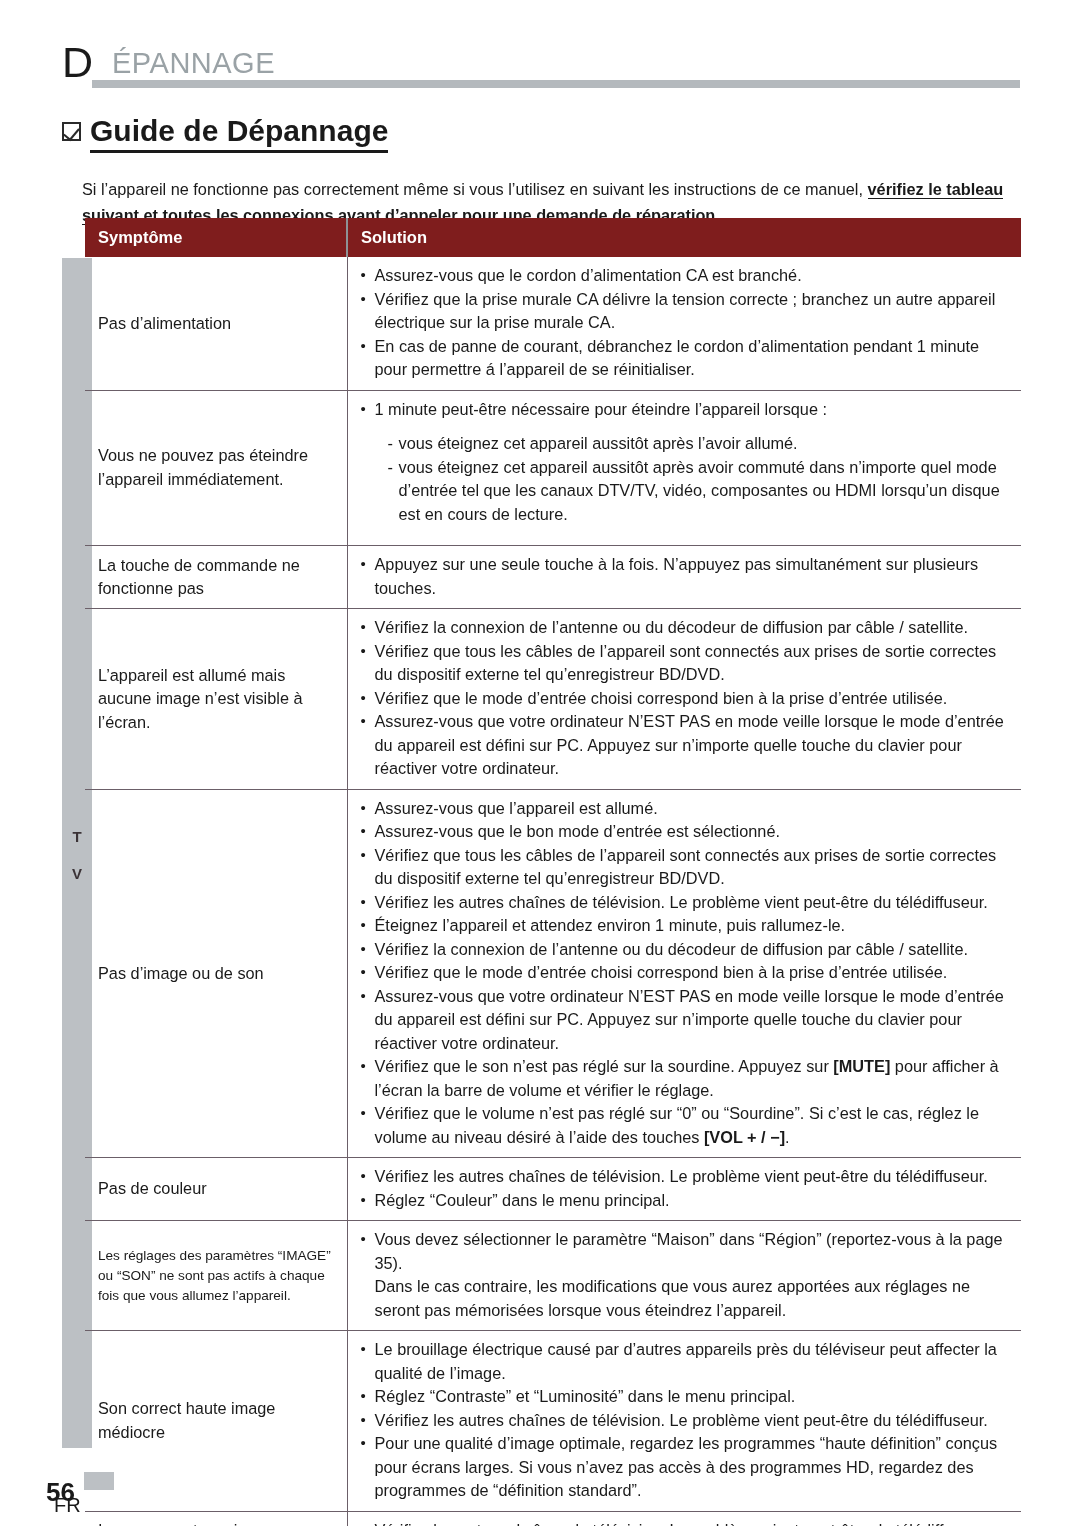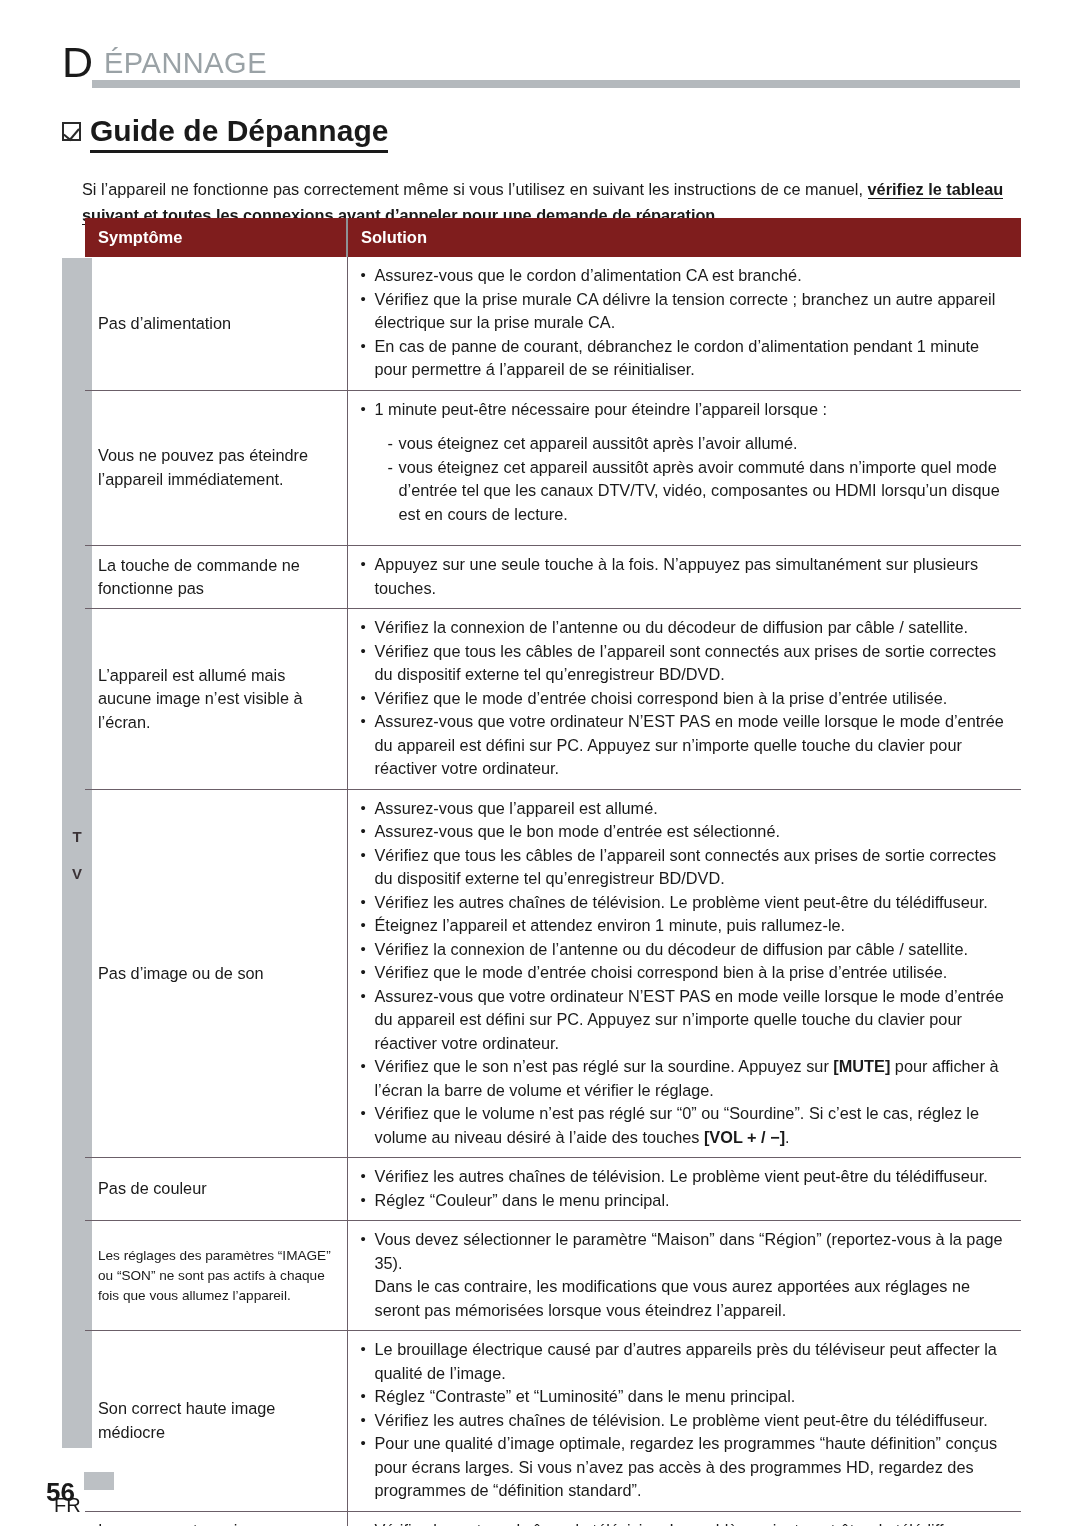--- a/index.html
+++ b/index.html
@@ -29,21 +29,21 @@
     left: 62px;
     top: -6px;
     font-size: 43px;
     font-weight: 400;
     color: #1a1a1a;
     letter-spacing: 0px;
     line-height: 44px;
   }
   .chapter-rest {
     position: absolute;
-    left: 104px;
+    left: 112px;
     top: 0px;
     font-size: 29px;
     font-weight: 400;
     color: #9aa2a6;
     letter-spacing: 0.5px;
     line-height: 34px;
   }
   .chapter-rule {
     position: absolute;
     left: 92px;

